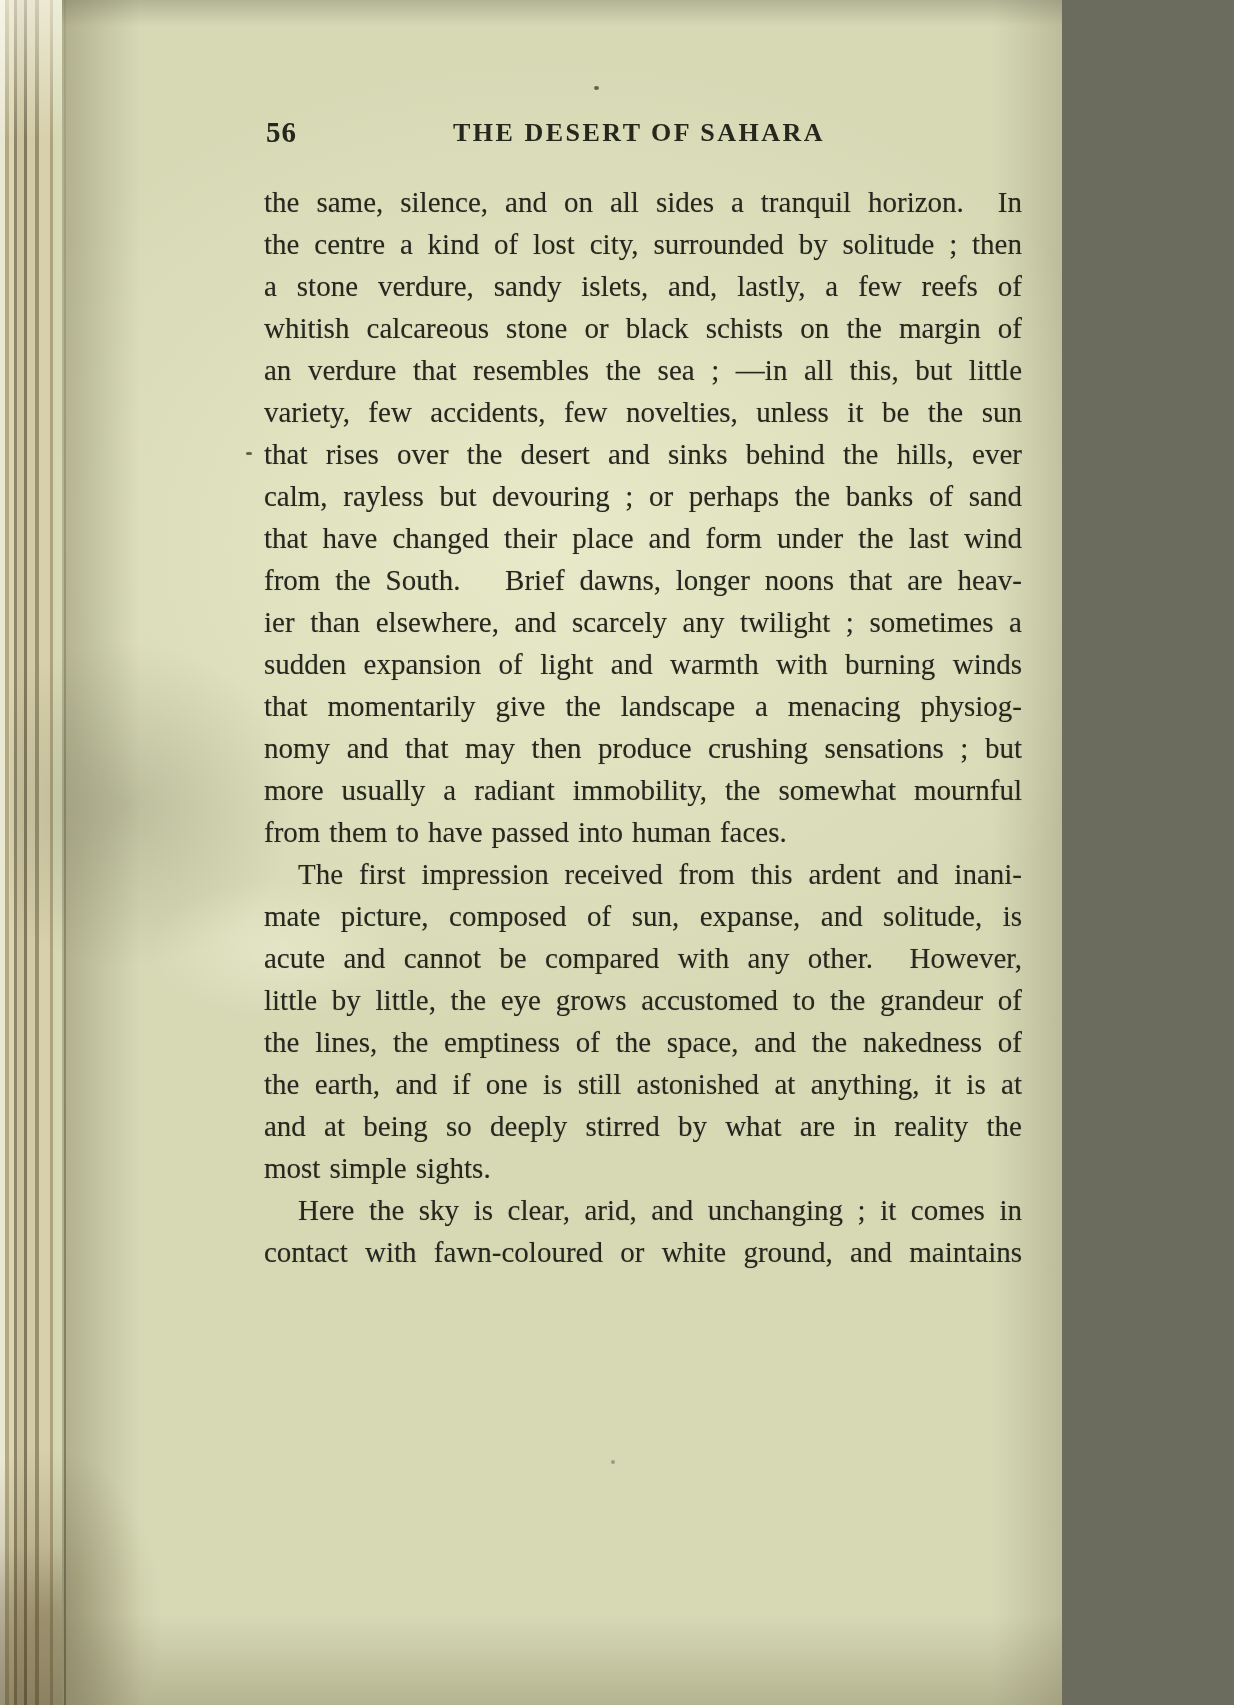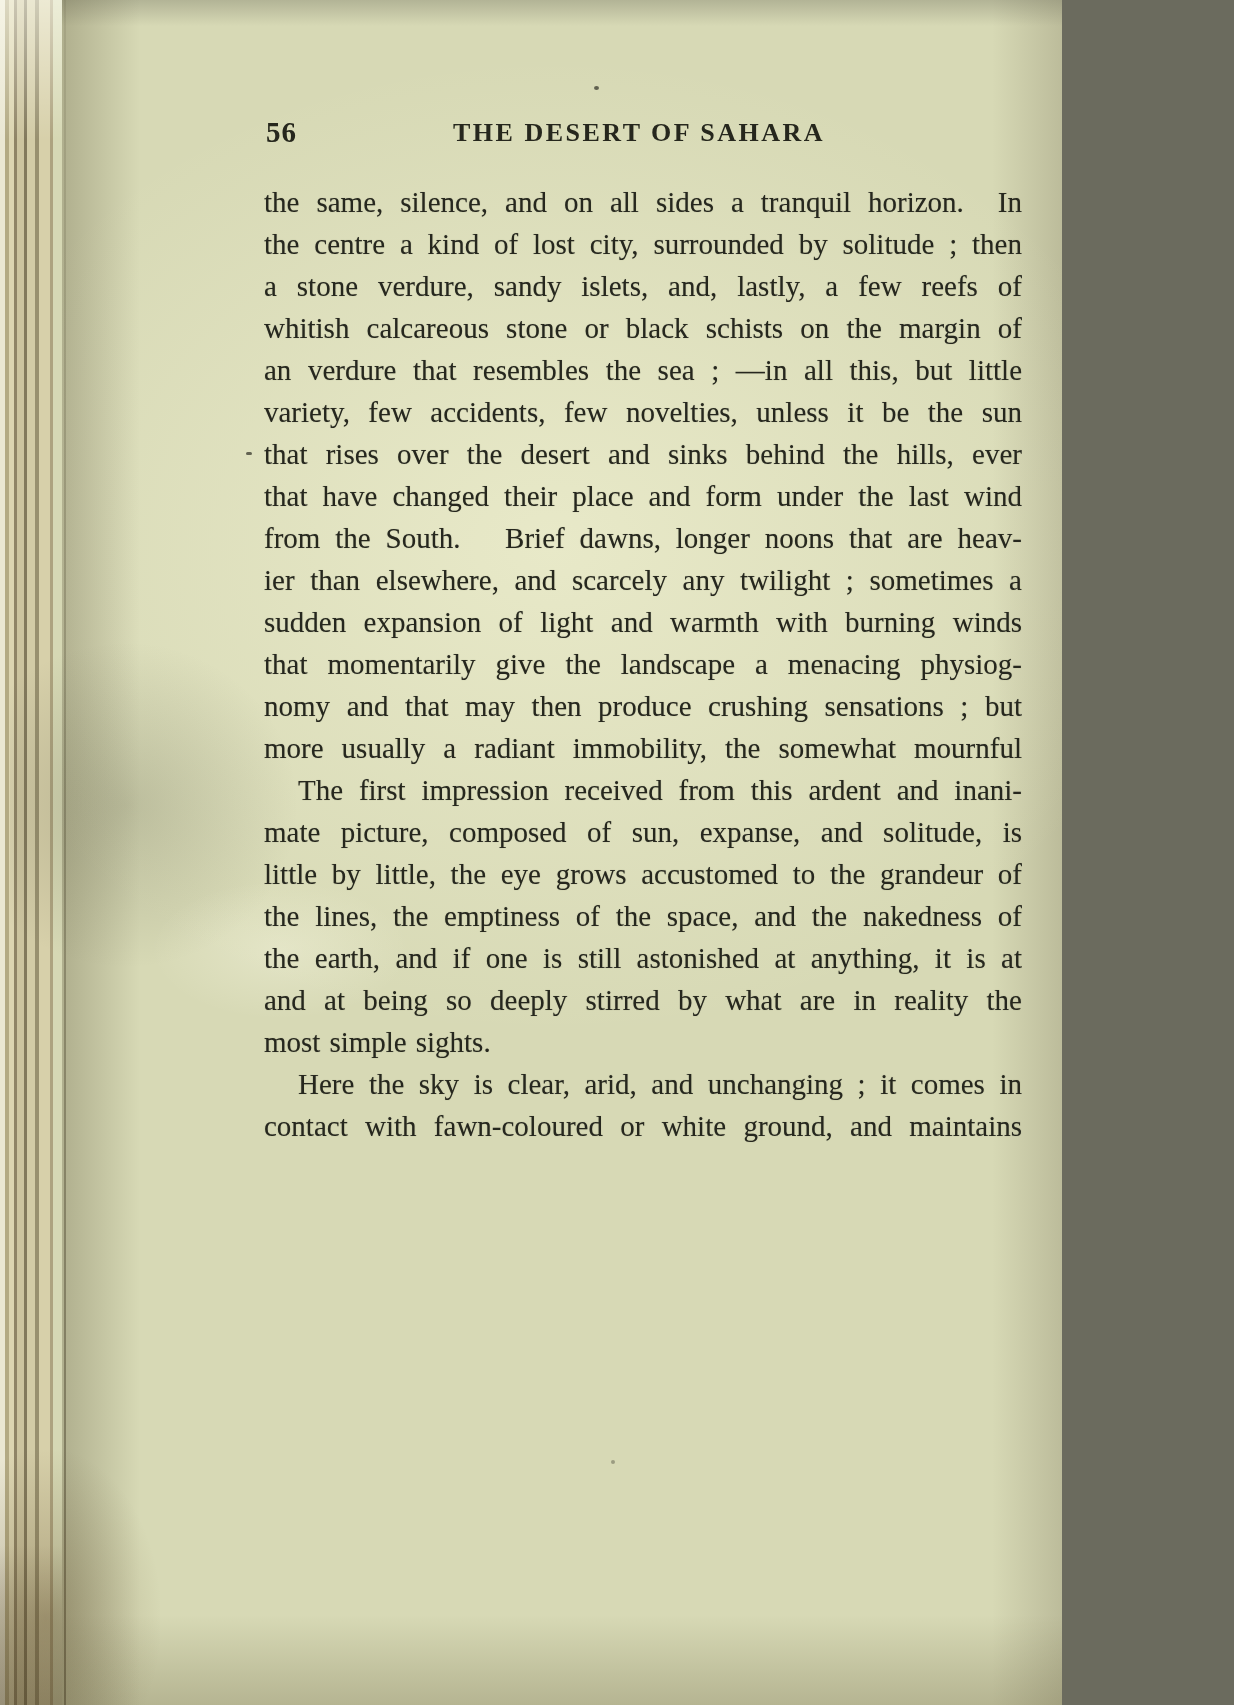--- a/index.html
+++ b/index.html
@@ -150,29 +150,32 @@
   </div>
 
   <div class="text-block">
       <div class="line">the same, silence, and on all sides a tranquil horizon.&nbsp; In</div>
       <div class="line">the centre a kind of lost city, surrounded by solitude ; then</div>
       <div class="line">a stone verdure, sandy islets, and, lastly, a few reefs of</div>
       <div class="line">whitish calcareous stone or black schists on the margin of</div>
       <div class="line">an verdure that resembles the sea ; —in all this, but little</div>
       <div class="line">variety, few accidents, few novelties, unless it be the sun</div>
       <div class="line">that rises over the desert and sinks behind the hills, ever</div>
+      <div class="line">calm, rayless but devouring ; or perhaps the banks of sand</div>
       <div class="line">that have changed their place and form under the last wind</div>
       <div class="line">from the South.&nbsp;&nbsp; Brief dawns, longer noons that are heav-</div>
       <div class="line">ier than elsewhere, and scarcely any twilight ; sometimes a</div>
       <div class="line">sudden expansion of light and warmth with burning winds</div>
       <div class="line">that momentarily give the landscape a menacing physiog-</div>
       <div class="line">nomy and that may then produce crushing sensations ; but</div>
       <div class="line">more usually a radiant immobility, the somewhat mournful</div>
+      <div class="line flush">from them to have passed into human faces.</div>
       <div class="line indent">The first impression received from this ardent and inani-</div>
       <div class="line">mate picture, composed of sun, expanse, and solitude, is</div>
+      <div class="line">acute and cannot be compared with any other.&nbsp; However,</div>
       <div class="line">little by little, the eye grows accustomed to the grandeur of</div>
       <div class="line">the lines, the emptiness of the space, and the nakedness of</div>
       <div class="line">the earth, and if one is still astonished at anything, it is at</div>
       <div class="line">and at being so deeply stirred by what are in reality the</div>
       <div class="line flush">most simple sights.</div>
       <div class="line indent">Here the sky is clear, arid, and unchanging ; it comes in</div>
       <div class="line">contact with fawn-coloured or white ground, and maintains</div>
     </div>
 
 </div>

